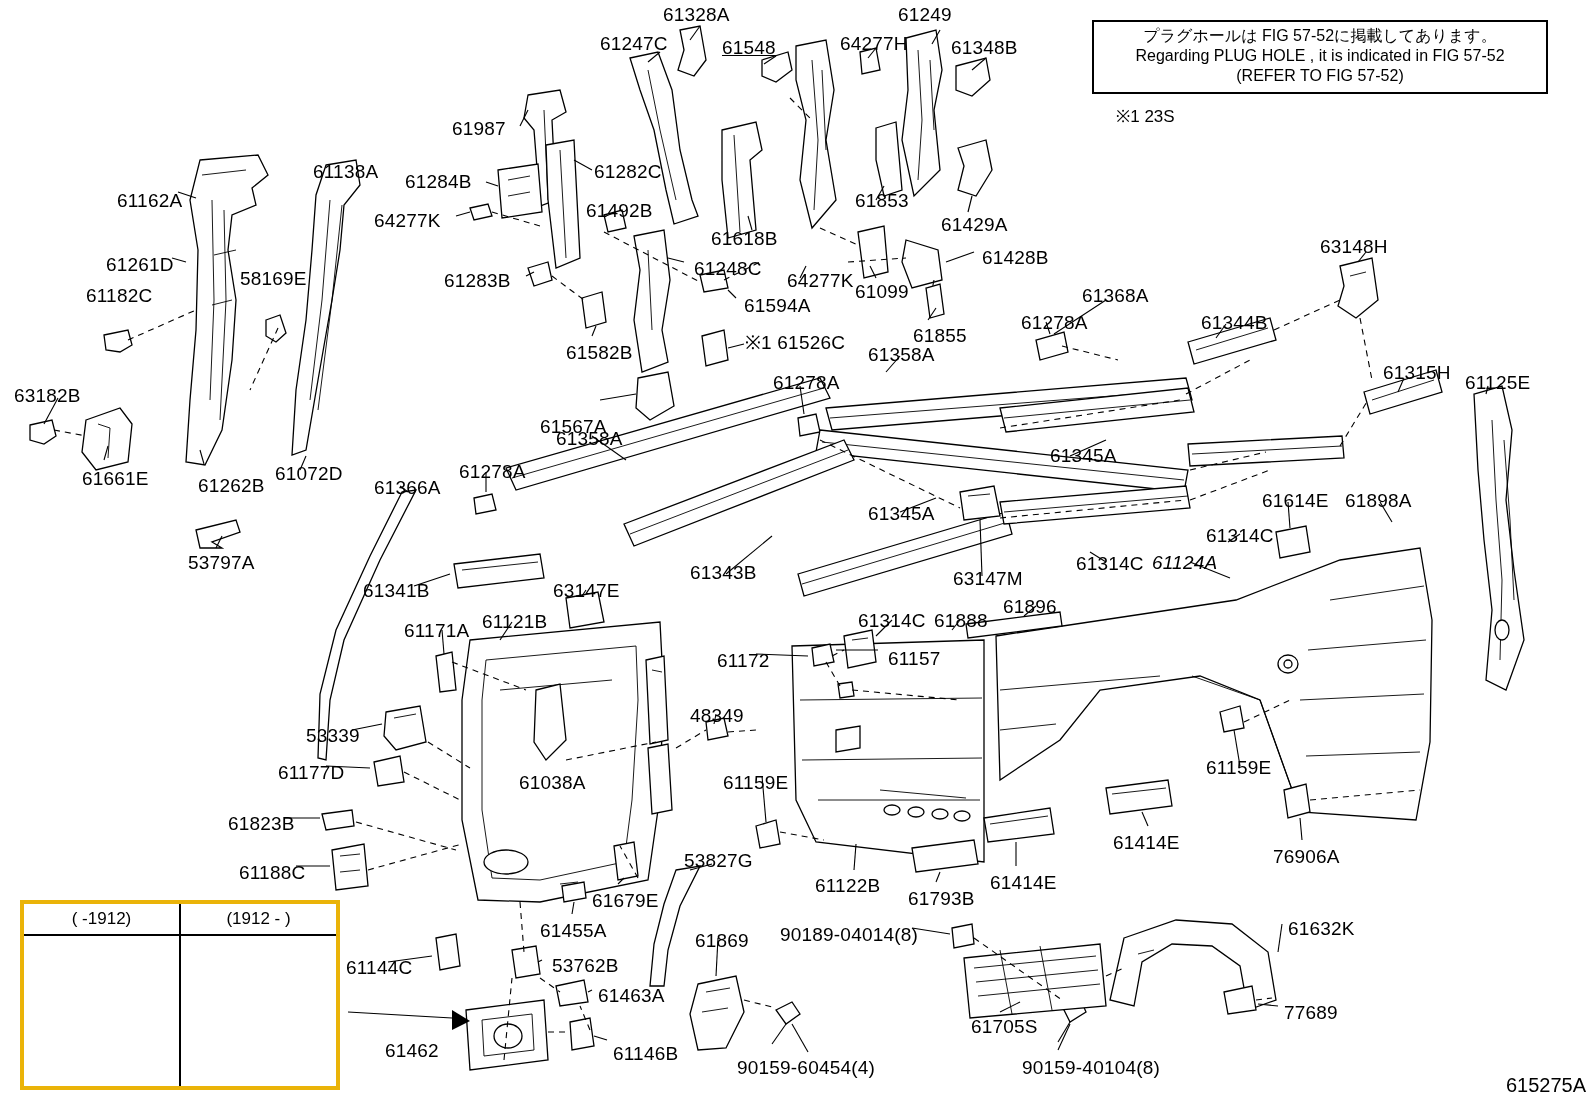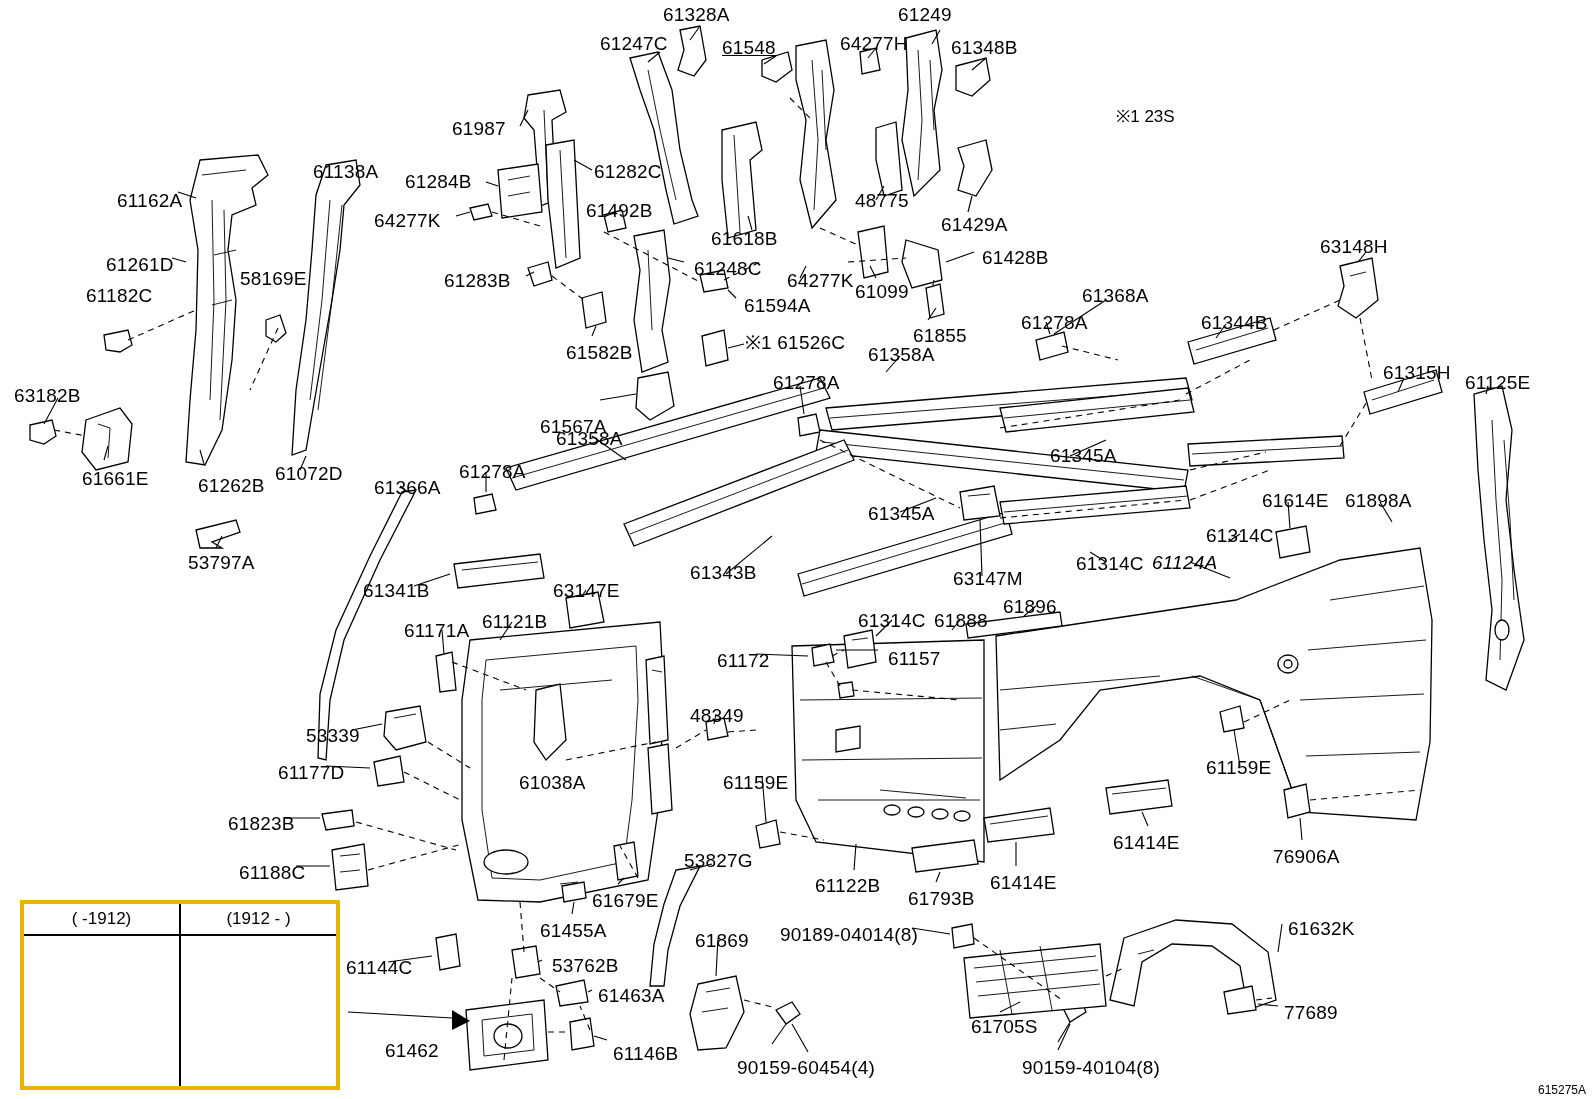--- a/index.html
+++ b/index.html
@@ -33,21 +33,21 @@
     background:#fff;
   }
   .legend .cols{display:flex;height:100%;}
   .legend .col{flex:1;position:relative;}
   .legend .col + .col{border-left:2px solid #000;}
   .legend .hdr{
     text-align:center;font-size:17px;padding:5px 0 0 0;white-space:nowrap;
   }
   .legend .hline{position:absolute;left:0;right:0;top:30px;height:2px;background:#000;}
   .corner{
-    position:absolute;right:6px;bottom:2px;font-size:12px;
+    position:absolute;right:6px;bottom:2px;font-size:20px;
   }
   svg.art{position:absolute;left:0;top:0;width:1592px;height:1099px;pointer-events:none;}
   .ln{stroke:#000;stroke-width:1.1;fill:none;}
   .dash{stroke:#000;stroke-width:1.1;fill:none;stroke-dasharray:6 5;}
   .part{stroke:#000;stroke-width:1.3;fill:#fff;}
   .thin{stroke:#000;stroke-width:0.9;fill:none;}
 </style>
 </head>
 <body>
 
@@ -570,20 +570,25 @@
       <path class="thin" d="M96 1000 L128 1014 L140 1050"></path>
       <ellipse cx="106" cy="1050" rx="26" ry="22"></ellipse>
       <path d="M196 1012 L262 984 L298 998 L314 1040 L312 1080 L196 1080 Z" fill="#fff"></path>
       <path class="thin" d="M196 1046 L286 1040"></path>
       <path class="thin" d="M262 1000 L294 1014 L306 1050"></path>
       <ellipse cx="272" cy="1050" rx="26" ry="22"></ellipse>
       <ellipse cx="272" cy="1022" rx="4" ry="4"></ellipse>
     </g>
   </svg>
 
+  <div class="note-box" style="left:1092px;top:20px;width:432px;">
+    <div>プラグホールは FIG 57-52に掲載してあります。</div>
+    <div>Regarding  PLUG  HOLE , it is indicated in FIG 57-52</div>
+    <div>(REFER TO FIG 57-52)</div>
+  </div>
   <div class="note-star" style="left:1116px;top:104px;">※1 23S</div>
 
   <div class="legend" style="left:20px;top:900px;width:312px;height:182px;">
     <div class="cols">
       <div class="col">
         <div class="hdr">(     -1912)</div>
         <div class="hline"></div>
       </div>
       <div class="col">
         <div class="hdr">(1912 -       )</div>
@@ -601,21 +606,21 @@
       <div class="lbl" style="left: 722px; top: 37px; text-decoration: underline;">61548</div>
       <div class="lbl" style="left: 840px; top: 33px;">64277H</div>
       <div class="lbl" style="left: 951px; top: 37px;">61348B</div>
       <div class="lbl" style="left: 452px; top: 118px;">61987</div>
       <div class="lbl" style="left: 313px; top: 161px;">61138A</div>
       <div class="lbl" style="left: 594px; top: 161px;">61282C</div>
       <div class="lbl" style="left: 405px; top: 171px;">61284B</div>
       <div class="lbl" style="left: 117px; top: 190px;">61162A</div>
       <div class="lbl" style="left: 374px; top: 210px;">64277K</div>
       <div class="lbl" style="left: 586px; top: 200px;">61492B</div>
-      <div class="lbl" style="left: 855px; top: 190px;">48775</div>
+      <div class="lbl" style="left: 855px; top: 190px;">61853</div>
       <div class="lbl" style="left: 941px; top: 214px;">61429A</div>
       <div class="lbl" style="left: 711px; top: 228px;">61618B</div>
       <div class="lbl" style="left: 106px; top: 254px;">61261D</div>
       <div class="lbl" style="left: 240px; top: 268px;">58169E</div>
       <div class="lbl" style="left: 86px; top: 285px;">61182C</div>
       <div class="lbl" style="left: 444px; top: 270px;">61283B</div>
       <div class="lbl" style="left: 694px; top: 258px;">61248C</div>
       <div class="lbl" style="left: 787px; top: 270px;">64277K</div>
       <div class="lbl" style="left: 855px; top: 281px;">61099</div>
       <div class="lbl" style="left: 982px; top: 247px;">61428B</div>

